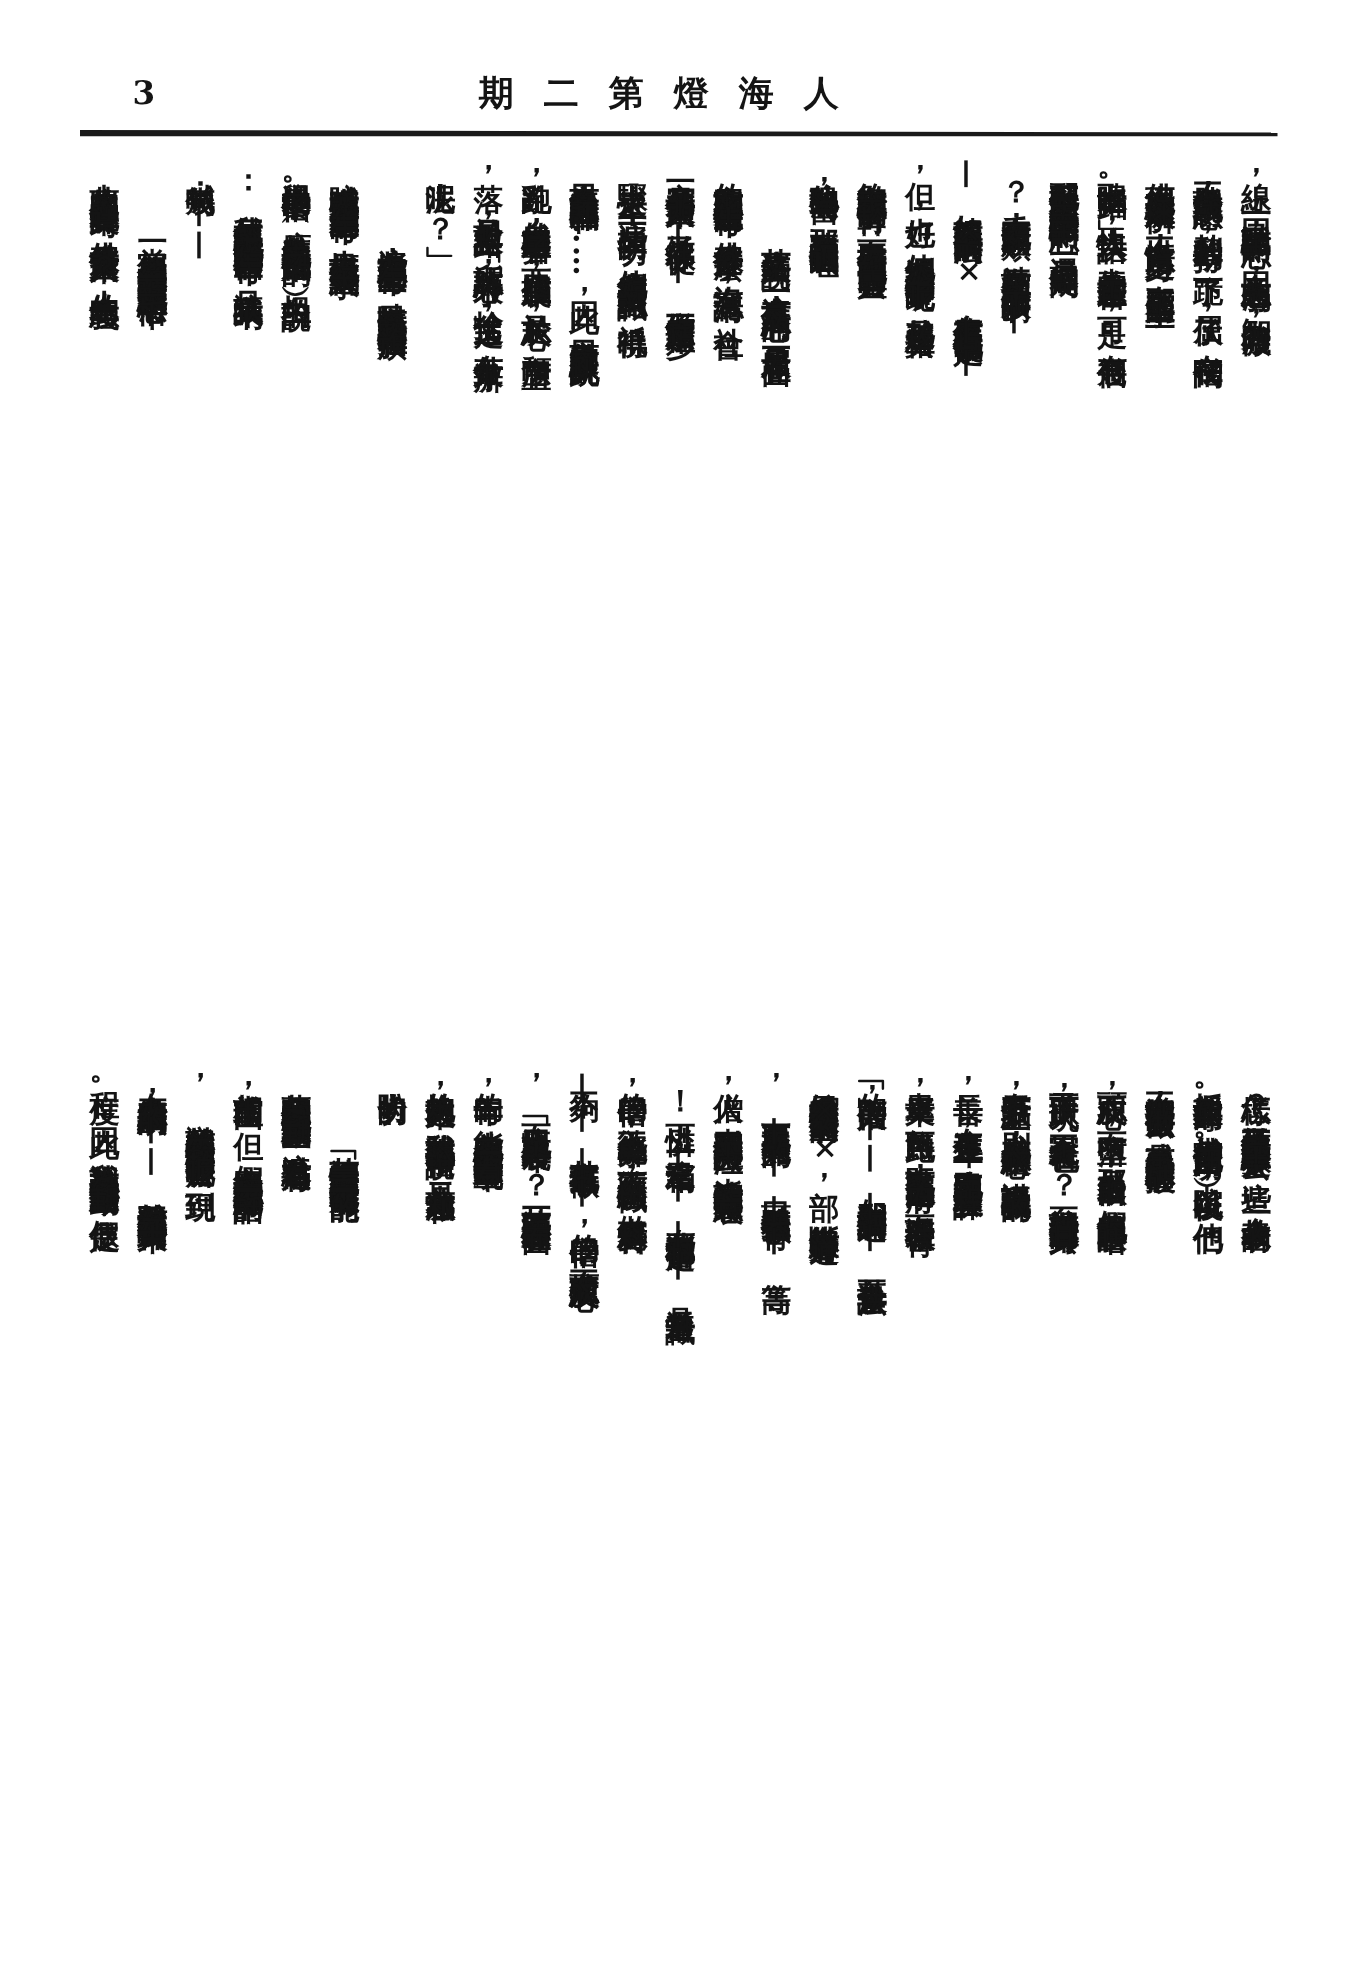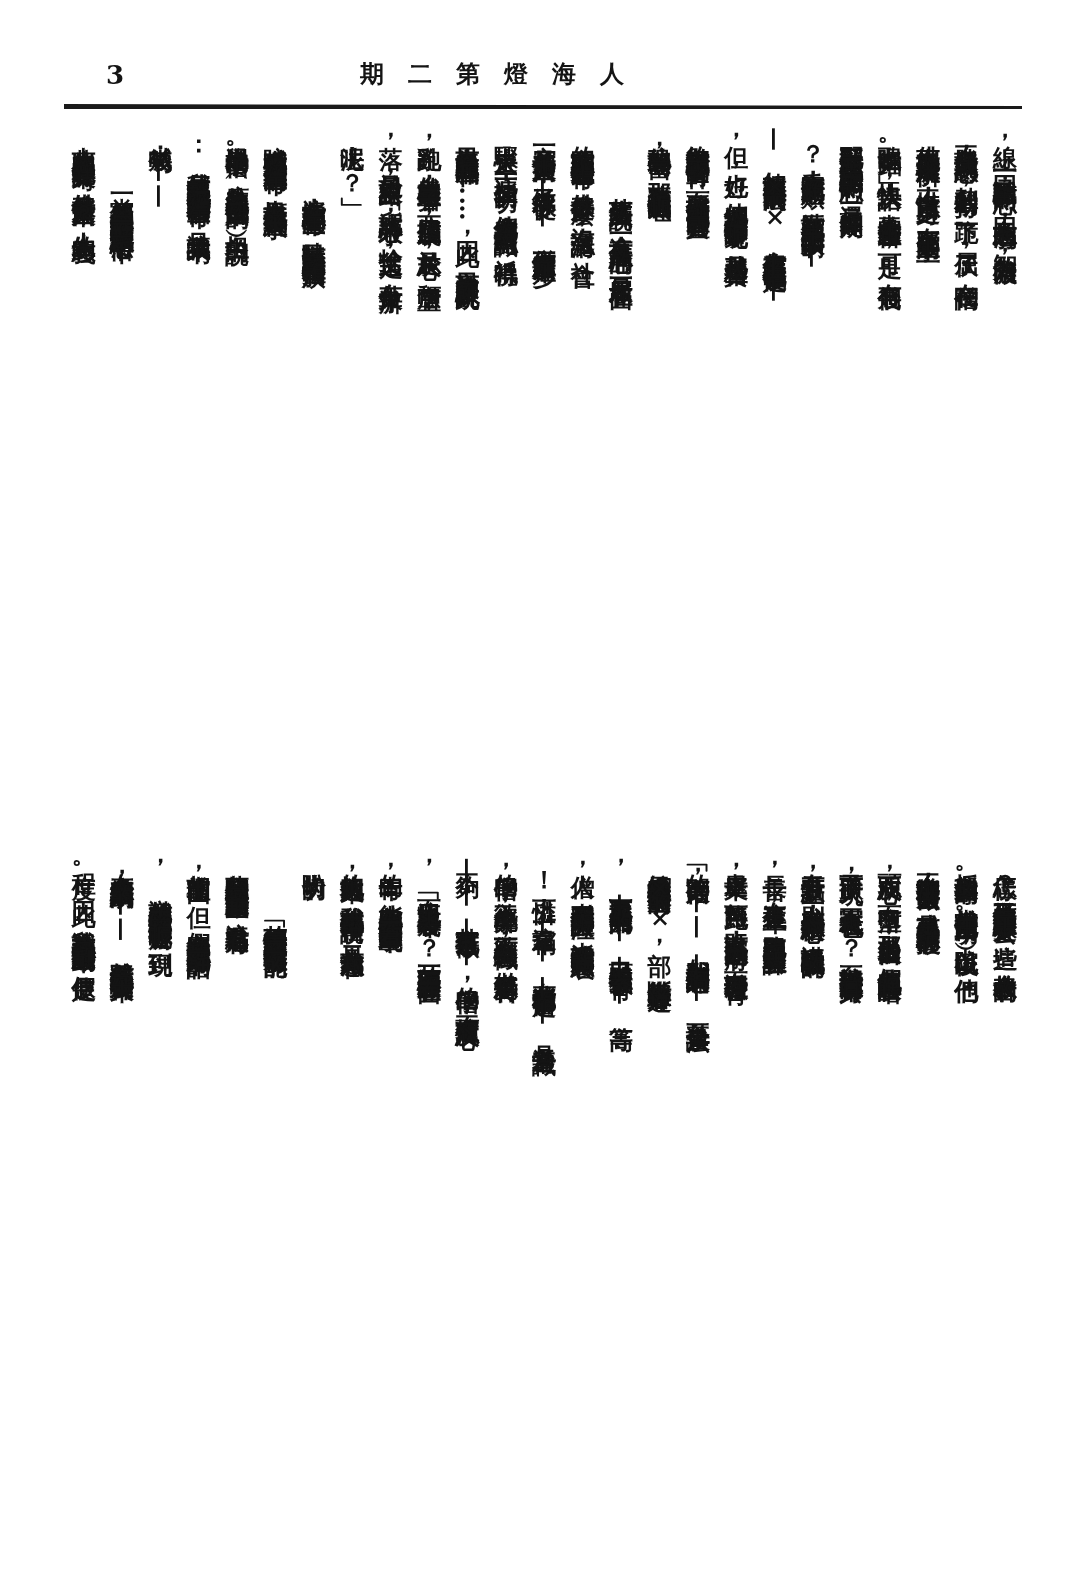--- a/index.html
+++ b/index.html
@@ -19,24 +19,24 @@
       position: absolute;
       left: 106px;
       top: 58px;
       font-family: "DejaVu Serif", serif;
       font-size: 26px;
       font-weight: bold;
       line-height: 34px;
     }
     .pub-title {
       position: absolute;
-      left: 360px;
+      left: 383px;
       top: 58px;
-      font-family: Liberation Mono, monospace;
-      font-size: 24px;
+      font-family: Liberation Serif, serif;
+      font-size: 28px;
       font-weight: bold;
       line-height: 36px;
       letter-spacing: 24px;
       white-space: nowrap;
       unicode-bidi: bidi-override;
       direction: rtl;
     }
     .header-rule {
       position: absolute;
       left: 0;

